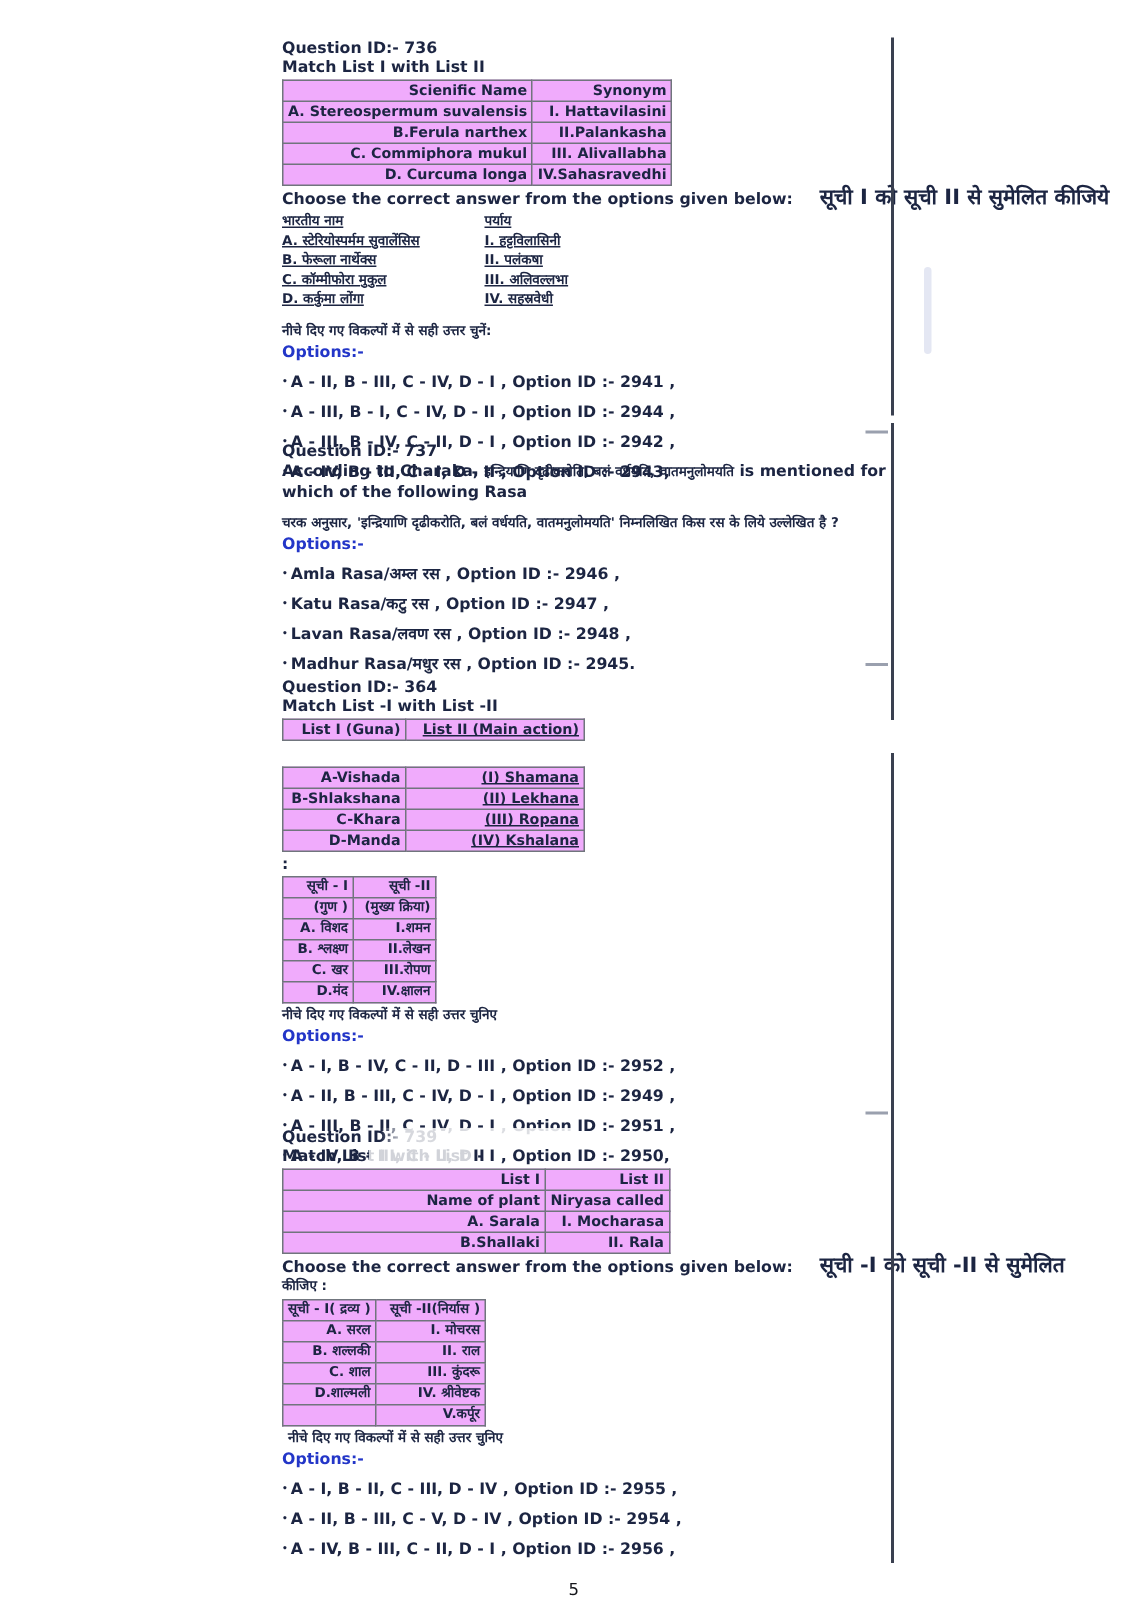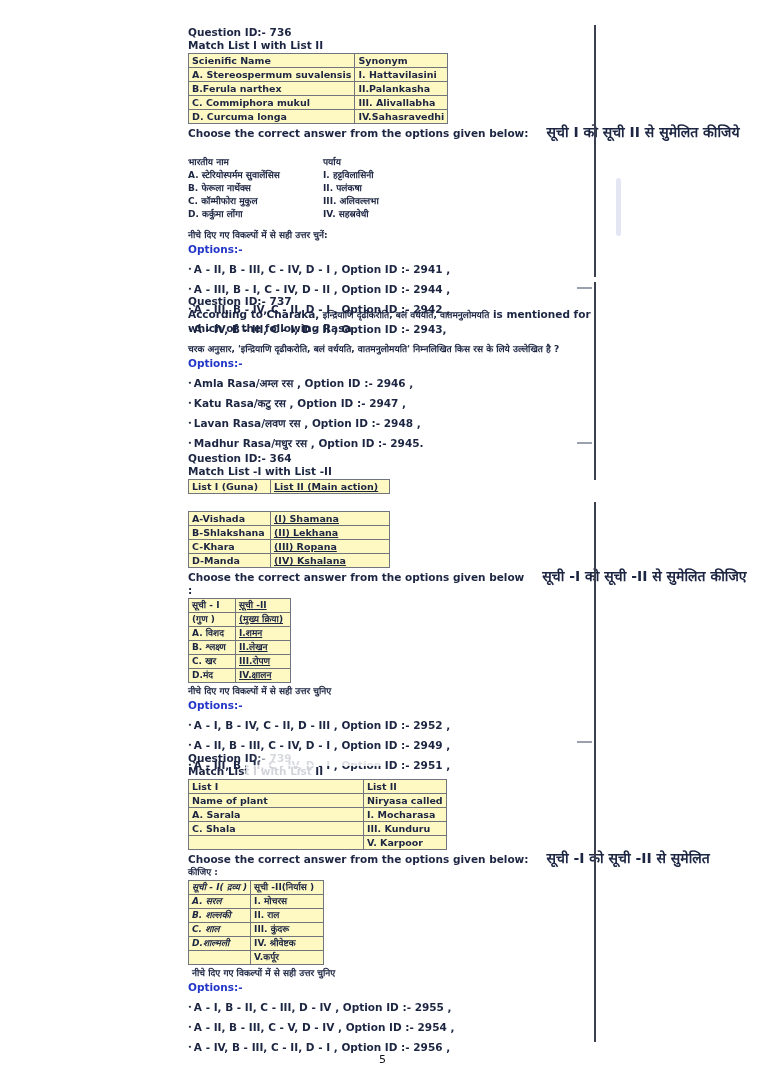--- a/index.html
+++ b/index.html
@@ -5,37 +5,37 @@
   html,body{margin:0;padding:0;}
   body{
     width:765px;height:1082px;position:relative;background:#ffffff;
     font-family:"DejaVu Sans",sans-serif;overflow:hidden;
   }
   .qblock{
     position:absolute;left:188px;width:420px;color:#1c2542;
     font-weight:bold;font-size:10.5px;line-height:13px;
   }
   .qid,.qheading{white-space:nowrap;}
-  table.doc{border-collapse:collapse;border:1.5px solid #555a63;margin:1px 0 2px 0;background:#fef9c3;}
+  table.doc{border-collapse:collapse;border:1.5px solid #555a63;margin:1px 0 2px 0;background:#f0abfc;text-align:right;}
   table.doc td{
     border:1px solid #70757d;padding:0 3px;font-weight:bold;color:#1c2542;
     font-size:9.5px;line-height:13px;height:13px;white-space:nowrap;
   }
   .t736 .c1{width:138px;} .t736 .c2{width:82px;}
   .t738 .c1{width:75px;}  .t738 .c2{width:112px;text-decoration:underline;}
   .t739 .c1{width:168px;} .t739 .c2{width:72px;}
   table.hindi-table td{font-size:9px;}
-  .th738 .c1{width:40px;} .th738 .c2{width:48px;text-decoration:underline;}
-  .th739 .c1{width:52px;font-style:italic;} .th739 .c2{width:66px;}
+  .th738 .c1{width:40px;} .th738 .c2{width:48px;}
+  .th739 .c1{width:52px;} .th739 .c2{width:66px;}
   .hindi{font-size:9px;font-weight:bold;}
   .chooseline{white-space:nowrap;margin-top:1px;}
   .choose-en{font-size:10.5px;text-align:center;}
   .choose-hi{font-size:14px;margin-left:18px;}
   .skt{font-size:9px;}
-  .hlist{margin-top:16px;}
+  .hlist{margin-top:2px;text-decoration:underline;}
   .hrow{display:flex;line-height:13px;}
   .hl-c1{width:135px;flex:0 0 135px;}
   .hint{margin-top:8px;}
   .options-label{color:#2336c8;font-size:10.5px;margin-top:1px;}
   .opt{margin-top:6px;font-size:10.5px;white-space:nowrap;}
   .bullet{font-size:6px;vertical-align:2px;margin-right:2px;}
   .gap34{height:14px;}
   .vrule{position:absolute;left:594px;width:2px;background:#3a4050;}
   .hdash{position:absolute;width:15px;height:2px;background:#9aa0ae;}
   .ghost-bar{position:absolute;left:616px;top:178px;width:5px;height:58px;background:#e4e7f3;border-radius:3px;}
@@ -144,23 +144,20 @@
     <tr>
       <td class="c1">C-Khara</td>
       <td class="c2">(III) Ropana</td>
         </tr>
     <tr>
       <td class="c1">D-Manda</td>
       <td class="c2">(IV) Kshalana</td>
         </tr>
   </tbody>
     </table>
-  <div class="chooseline">
-    <span class="choose-en">Choose the correct answer from the options given below</span><span class="choose-hi">सूची -I को सूची -II  से सुमेलित कीजिए</span>
-  </div>
   <div class="colonline">:</div>
   <table class="doc hindi-table th738">
     <tbody>
         <tr>
       <td class="c1">सूची - I</td>
       <td class="c2">सूची -II</td>
         </tr>
     <tr>
       <td class="c1">(गुण )</td>
       <td class="c2">(मुख्य क्रिया)</td>
@@ -204,26 +201,22 @@
         </tr>
     <tr>
       <td class="c1">Name of plant</td>
       <td class="c2">Niryasa called</td>
         </tr>
     <tr>
       <td class="c1">A. Sarala</td>
       <td class="c2">I. Mocharasa</td>
         </tr>
     <tr>
-      <td class="c1">C. Shala</td>
-      <td class="c2">III. Kunduru</td>
-        </tr>
-    <tr>
-      <td class="c1"></td>
-      <td class="c2">V. Karpoor</td>
+      <td class="c1">B.Shallaki</td>
+      <td class="c2">II. Rala</td>
         </tr>
   </tbody>
     </table>
   <div class="chooseline">
     <span class="choose-en">Choose the correct answer from the options given below:</span><span class="choose-hi">सूची -I को सूची -II  से सुमेलित</span>
   </div>
   <div class="hindi">कीजिए :</div>
   <table class="doc hindi-table th739">
     <tbody>
         <tr>

